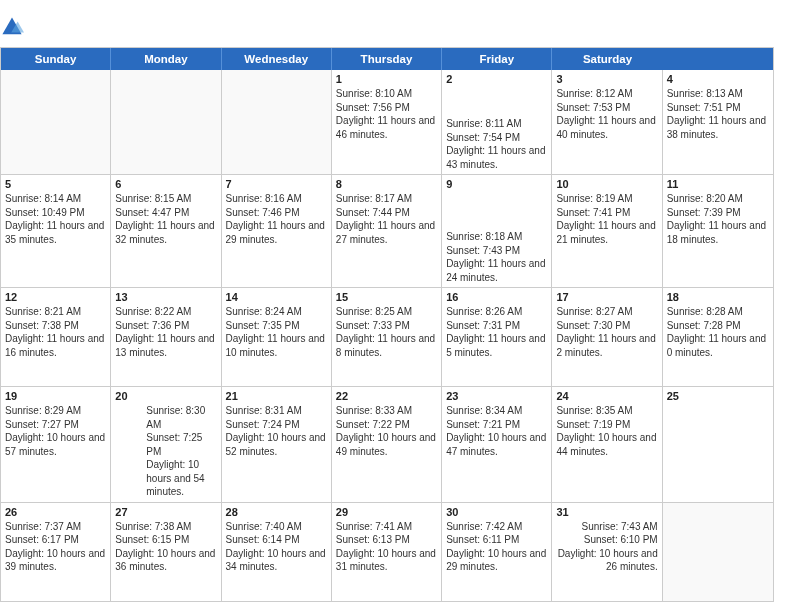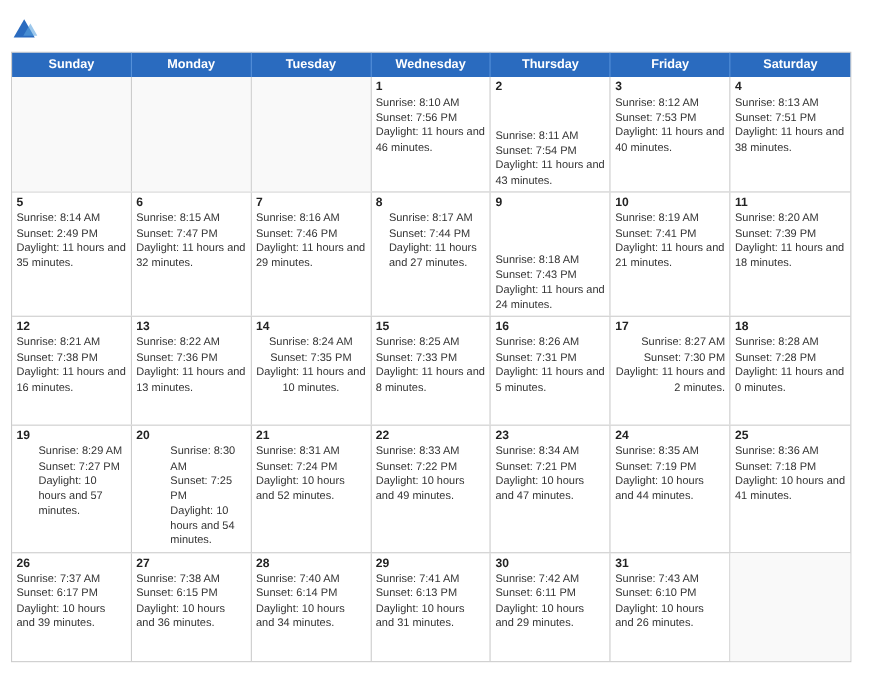--- a/index.html
+++ b/index.html
@@ -6,21 +6,21 @@
     body {
       width: 792px;
       height: 612px;
       font-family: Arial, sans-serif;
       background: #fff;
       overflow: hidden;
     }
     .page {
       width: 792px;
       height: 612px;
-      padding: 15px 18px 10px 10px;
+      padding: 15px 18px 10px 0;
       display: flex;
       flex-direction: column;
     }
     .header {
       display: flex;
       justify-content: space-between;
       align-items: flex-start;
       margin-bottom: 8px;
     }
     .logo {
@@ -128,21 +128,20 @@
     <div class="title-block">
       <div class="month-title"></div>
       <div class="location"></div>
     </div>
   </div>
 
   <div class="calendar">
     <div class="cal-header-row">
     <div class="cal-header-cell">Sunday</div>
         <div class="cal-header-cell">Monday</div>
-        <div class="cal-header-cell">Tuesday</div>
         <div class="cal-header-cell">Wednesday</div>
         <div class="cal-header-cell">Thursday</div>
         <div class="cal-header-cell">Friday</div>
         <div class="cal-header-cell">Saturday</div>
       </div>
     <div class="cal-body">
     <div class="cal-week">
           <div class="cal-cell empty"></div>
           <div class="cal-cell empty"></div>
           <div class="cal-cell empty"></div>
@@ -168,38 +167,38 @@
             <span class="day-num">4</span>
             <div class="cell-info" style="white-space: pre-line;">Sunrise: 8:13 AM
 Sunset: 7:51 PM
 Daylight: 11 hours and 38 minutes.</div>
           </div>
         </div>
         <div class="cal-week">
           <div class="cal-cell">
             <span class="day-num">5</span>
             <div class="cell-info" style="white-space: pre-line;">Sunrise: 8:14 AM
-Sunset: 2:49 PM
+Sunset: 10:49 PM
 Daylight: 11 hours and 35 minutes.</div>
           </div>
           <div class="cal-cell">
             <span class="day-num">6</span>
             <div class="cell-info" style="white-space: pre-line;">Sunrise: 8:15 AM
-Sunset: 7:47 PM
+Sunset: 4:47 PM
 Daylight: 11 hours and 32 minutes.</div>
           </div>
           <div class="cal-cell">
             <span class="day-num">7</span>
             <div class="cell-info" style="white-space: pre-line;">Sunrise: 8:16 AM
 Sunset: 7:46 PM
 Daylight: 11 hours and 29 minutes.</div>
           </div>
           <div class="cal-cell">
             <span class="day-num">8</span>
-            <div class="cell-info" style="white-space: pre-line; margin-left: 12px;">Sunrise: 8:17 AM
+            <div class="cell-info" style="white-space: pre-line;">Sunrise: 8:17 AM
 Sunset: 7:44 PM
 Daylight: 11 hours and 27 minutes.</div>
           </div>
           <div class="cal-cell">
             <span class="day-num">9</span>
             <div class="cell-info" style="white-space: pre-line; margin-top: 40px;">Sunrise: 8:18 AM
 Sunset: 7:43 PM
 Daylight: 11 hours and 24 minutes.</div>
           </div>
           <div class="cal-cell">
@@ -223,53 +222,53 @@
 Daylight: 11 hours and 16 minutes.</div>
           </div>
           <div class="cal-cell">
             <span class="day-num">13</span>
             <div class="cell-info" style="white-space: pre-line;">Sunrise: 8:22 AM
 Sunset: 7:36 PM
 Daylight: 11 hours and 13 minutes.</div>
           </div>
           <div class="cal-cell">
             <span class="day-num">14</span>
-            <div class="cell-info" style="white-space: pre-line; text-align: center;">Sunrise: 8:24 AM
+            <div class="cell-info" style="white-space: pre-line;">Sunrise: 8:24 AM
 Sunset: 7:35 PM
 Daylight: 11 hours and 10 minutes.</div>
           </div>
           <div class="cal-cell">
             <span class="day-num">15</span>
             <div class="cell-info" style="white-space: pre-line;">Sunrise: 8:25 AM
 Sunset: 7:33 PM
 Daylight: 11 hours and 8 minutes.</div>
           </div>
           <div class="cal-cell">
             <span class="day-num">16</span>
             <div class="cell-info" style="white-space: pre-line;">Sunrise: 8:26 AM
 Sunset: 7:31 PM
 Daylight: 11 hours and 5 minutes.</div>
           </div>
           <div class="cal-cell">
             <span class="day-num">17</span>
-            <div class="cell-info" style="white-space: pre-line; text-align: right;">Sunrise: 8:27 AM
+            <div class="cell-info" style="white-space: pre-line;">Sunrise: 8:27 AM
 Sunset: 7:30 PM
 Daylight: 11 hours and 2 minutes.</div>
           </div>
           <div class="cal-cell">
             <span class="day-num">18</span>
             <div class="cell-info" style="white-space: pre-line;">Sunrise: 8:28 AM
 Sunset: 7:28 PM
 Daylight: 11 hours and 0 minutes.</div>
           </div>
         </div>
         <div class="cal-week">
           <div class="cal-cell">
             <span class="day-num">19</span>
-            <div class="cell-info" style="white-space: pre-line; margin-left: 20px;">Sunrise: 8:29 AM
+            <div class="cell-info" style="white-space: pre-line;">Sunrise: 8:29 AM
 Sunset: 7:27 PM
 Daylight: 10 hours and 57 minutes.</div>
           </div>
           <div class="cal-cell">
             <span class="day-num">20</span>
             <div class="cell-info" style="white-space: pre-line; margin-left: 31px;">Sunrise: 8:30 AM
 Sunset: 7:25 PM
 Daylight: 10 hours and 54 minutes.</div>
           </div>
           <div class="cal-cell">
@@ -291,23 +290,20 @@
 Daylight: 10 hours and 47 minutes.</div>
           </div>
           <div class="cal-cell">
             <span class="day-num">24</span>
             <div class="cell-info" style="white-space: pre-line;">Sunrise: 8:35 AM
 Sunset: 7:19 PM
 Daylight: 10 hours and 44 minutes.</div>
           </div>
           <div class="cal-cell">
             <span class="day-num">25</span>
-            <div class="cell-info" style="white-space: pre-line;">Sunrise: 8:36 AM
-Sunset: 7:18 PM
-Daylight: 10 hours and 41 minutes.</div>
           </div>
         </div>
         <div class="cal-week">
           <div class="cal-cell">
             <span class="day-num">26</span>
             <div class="cell-info" style="white-space: pre-line;">Sunrise: 7:37 AM
 Sunset: 6:17 PM
 Daylight: 10 hours and 39 minutes.</div>
           </div>
           <div class="cal-cell">
@@ -329,21 +325,21 @@
 Daylight: 10 hours and 31 minutes.</div>
           </div>
           <div class="cal-cell">
             <span class="day-num">30</span>
             <div class="cell-info" style="white-space: pre-line;">Sunrise: 7:42 AM
 Sunset: 6:11 PM
 Daylight: 10 hours and 29 minutes.</div>
           </div>
           <div class="cal-cell">
             <span class="day-num">31</span>
-            <div class="cell-info" style="white-space: pre-line;">Sunrise: 7:43 AM
+            <div class="cell-info" style="white-space: pre-line; text-align: right;">Sunrise: 7:43 AM
 Sunset: 6:10 PM
 Daylight: 10 hours and 26 minutes.</div>
           </div>
           <div class="cal-cell empty"></div>
         </div>
       </div>
   </div>
 </div>
 
 </body></html>

